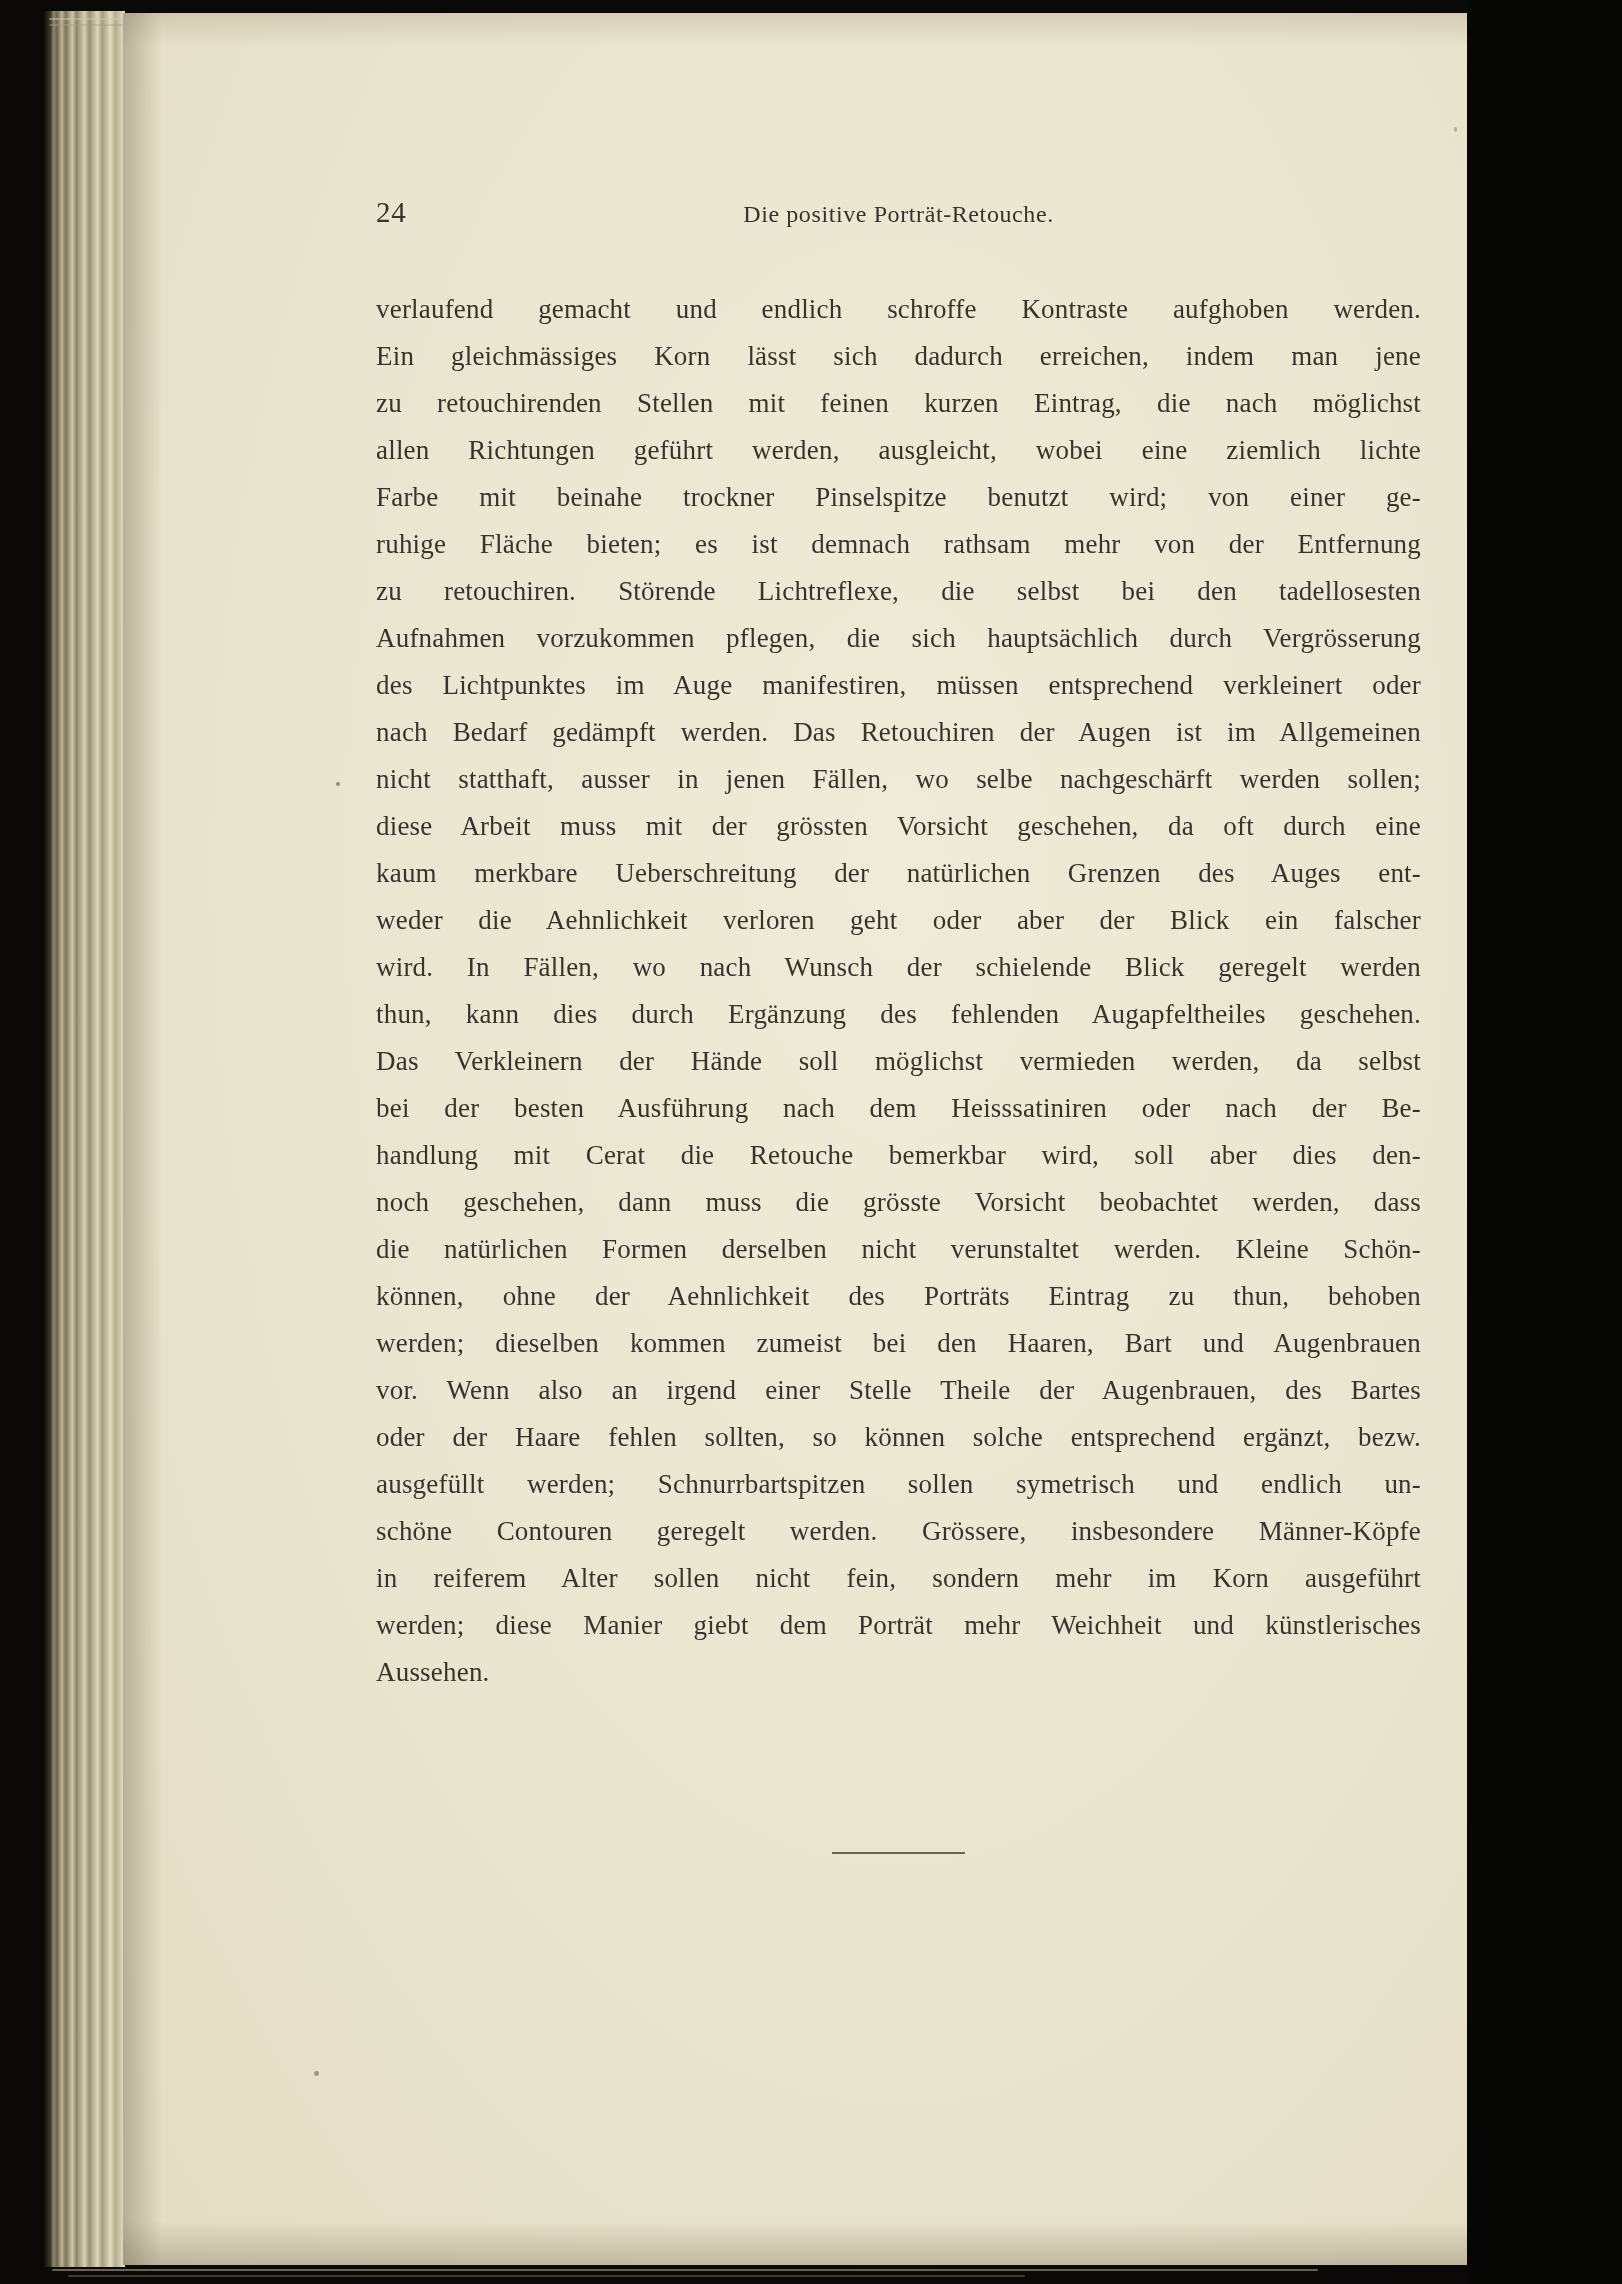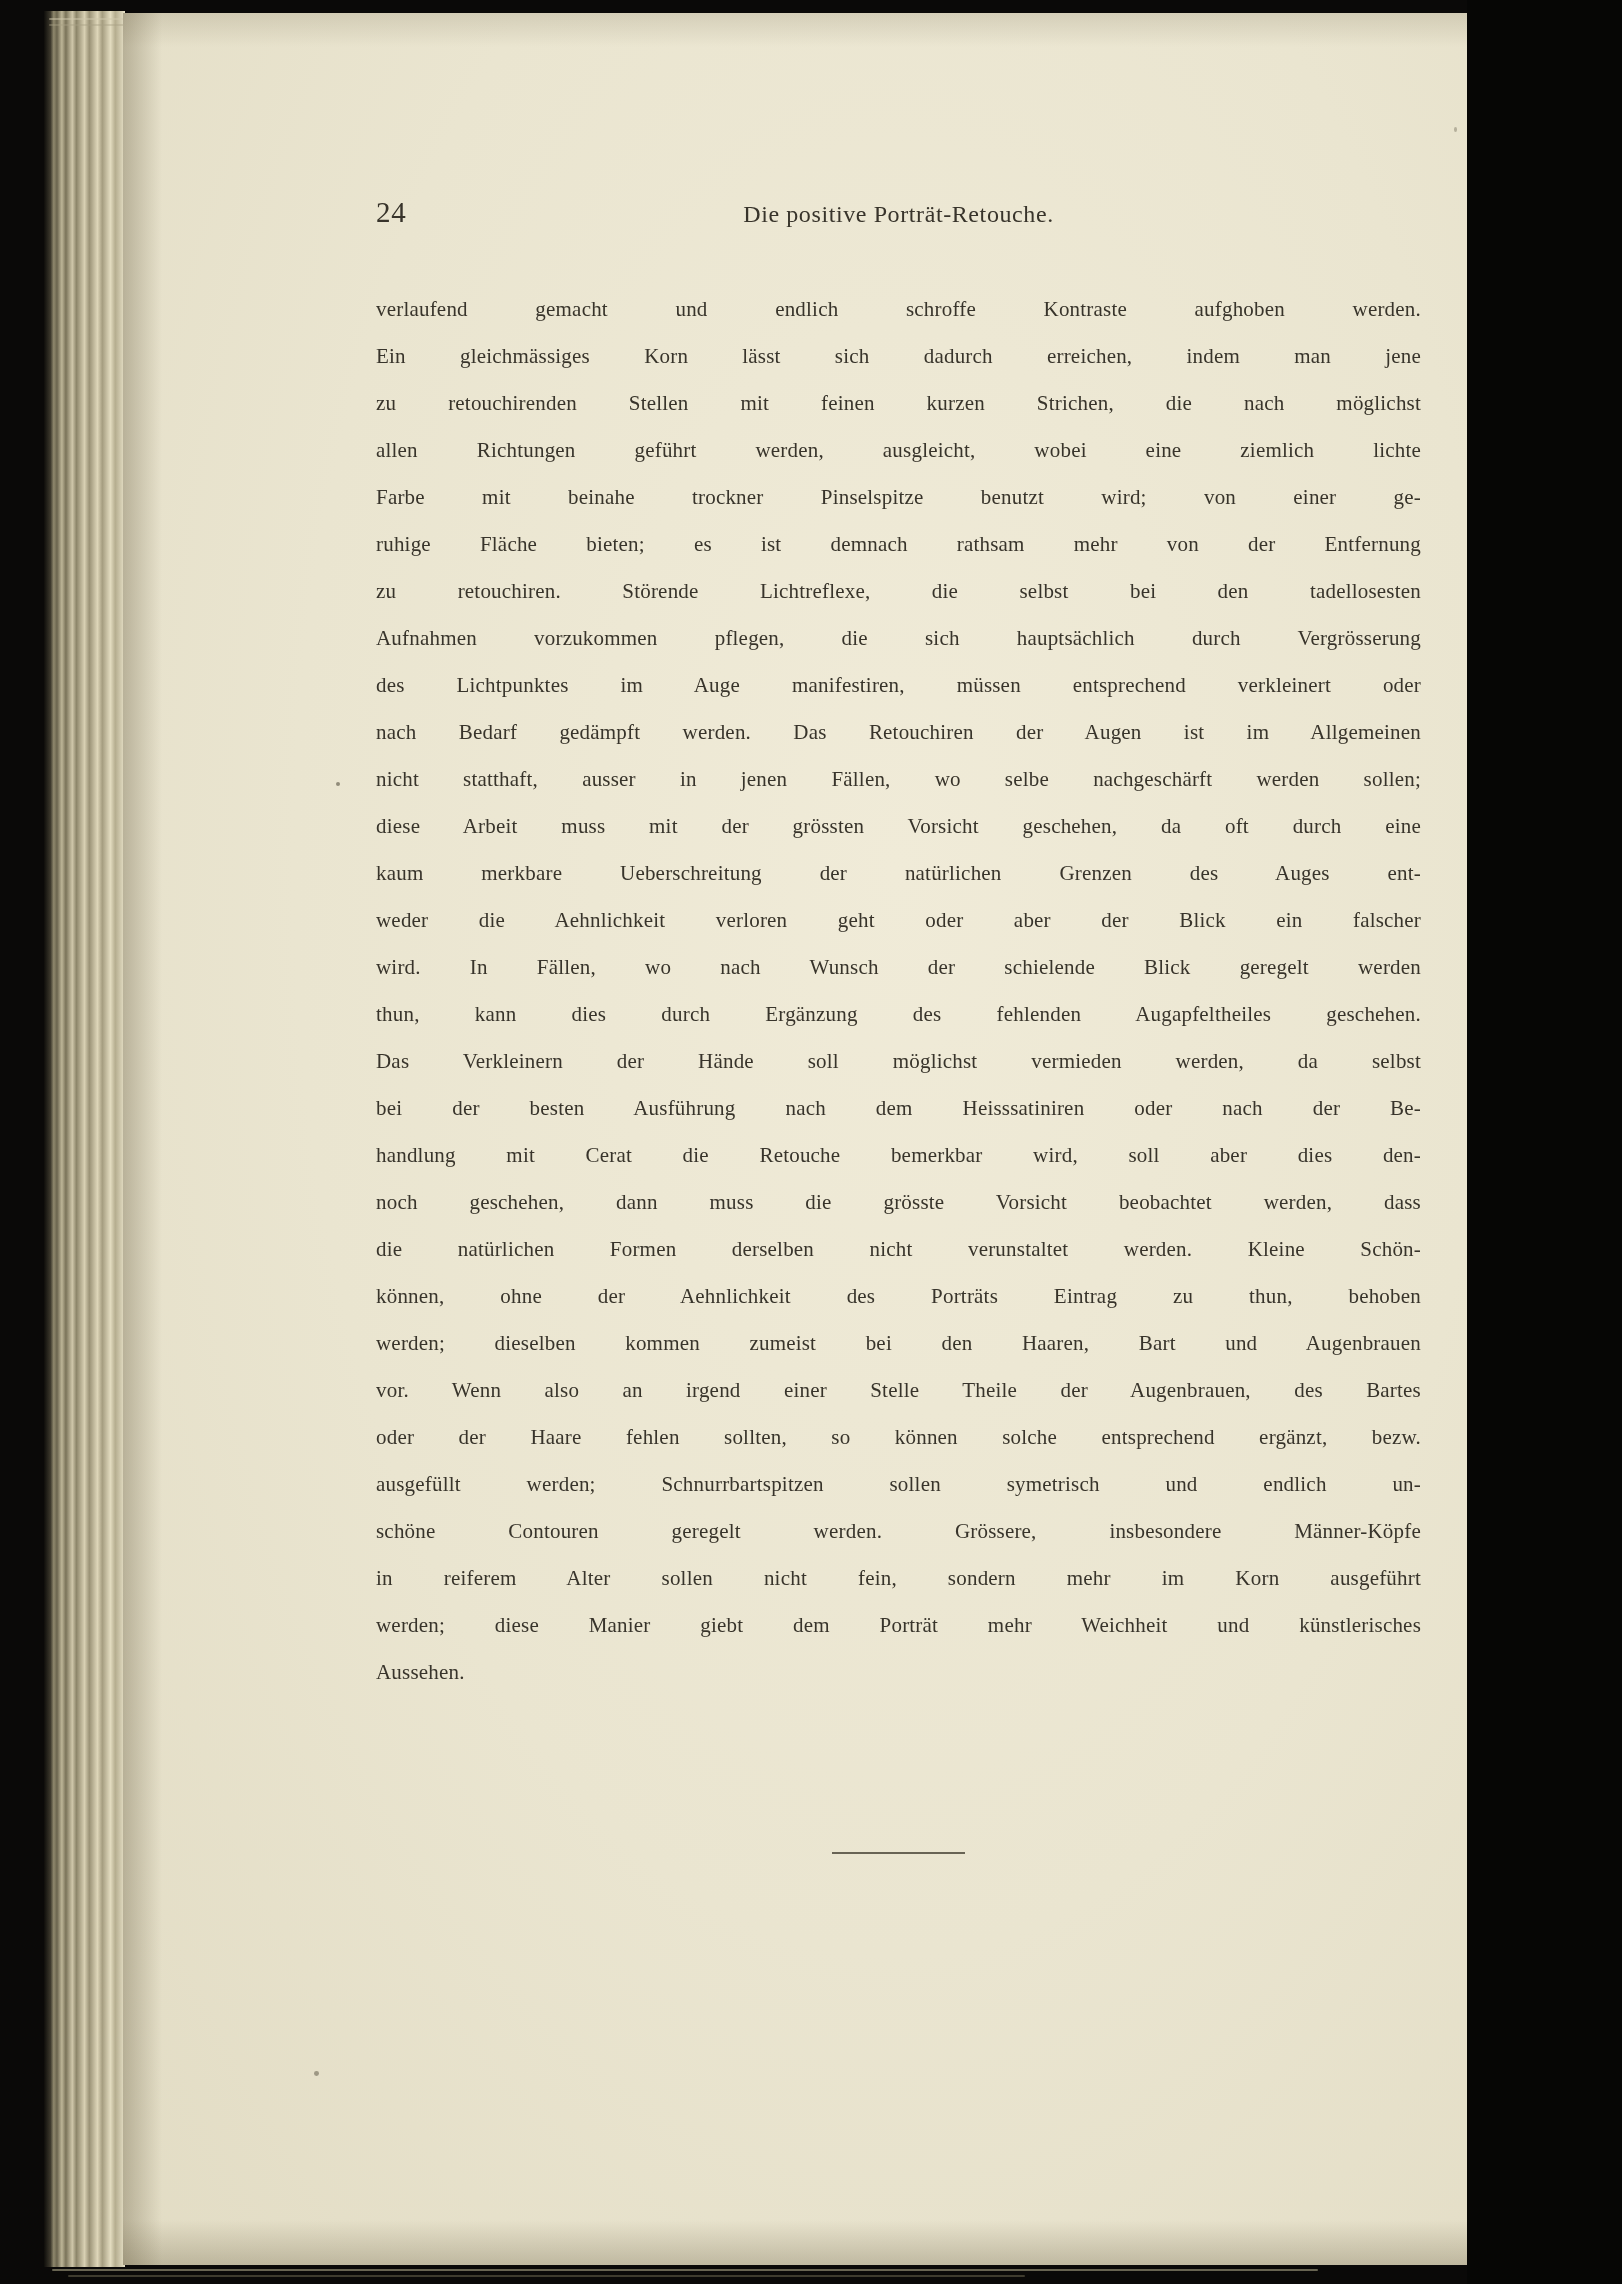--- a/index.html
+++ b/index.html
@@ -39,21 +39,21 @@
       linear-gradient(270deg, rgba(105,96,70,0.30) 0px, rgba(105,96,70,0) 28px),
       linear-gradient(0deg, rgba(110,100,72,0.32) 0px, rgba(110,100,72,0) 45px),
       linear-gradient(180deg, rgba(110,100,72,0.18) 0px, rgba(110,100,72,0) 34px),
       radial-gradient(ellipse at 52% 38%, #f0ebd8 0%, #eae5d0 55%, #e2dcc4 100%);
   }
   .header{position:absolute;left:253px;top:183px;width:1045px;height:45px;}
   .pagenum{position:absolute;left:0;top:0;font-size:29px;letter-spacing:0.8px;}
   .running-title{position:absolute;left:0;right:0;top:4.9px;text-align:center;font-size:24px;letter-spacing:0.6px;}
   .bodytext{position:absolute;left:253px;top:273px;width:1045px;}
   .line{
-    font-size:21px;
+    font-size:27px;
     line-height:47px;
     letter-spacing:0.2px;
     word-spacing:1.6px;
     text-align:justify;
     text-align-last:justify;
     white-space:normal;
   }
   .line.last{text-align-last:left;}
   .divider{position:absolute;left:709px;top:1839px;width:133px;height:1.6px;background:#514c3e;opacity:0.85;}
   
@@ -78,21 +78,21 @@
 
   <div class="page">
     <div class="header">
       <span class="pagenum">24</span>
       <span class="running-title">Die positive Porträt-Retouche.</span>
     </div>
 
     <div class="bodytext">
       <div class="line">verlaufend gemacht und endlich schroffe Kontraste aufghoben werden.</div>
       <div class="line">Ein gleichmässiges Korn lässt sich dadurch erreichen, indem man jene</div>
-      <div class="line">zu retouchirenden Stellen mit feinen kurzen Strichen, die nach möglichst</div>
+      <div class="line">zu retouchirenden Stellen mit feinen kurzen Eintrag, die nach möglichst</div>
       <div class="line">allen Richtungen geführt werden, ausgleicht, wobei eine ziemlich lichte</div>
       <div class="line">Farbe mit beinahe trockner Pinselspitze benutzt wird; von einer ge-</div>
       <div class="line">ruhige Fläche bieten; es ist demnach rathsam mehr von der Entfernung</div>
       <div class="line">zu retouchiren. Störende Lichtreflexe, die selbst bei den tadellosesten</div>
       <div class="line">Aufnahmen vorzukommen pflegen, die sich hauptsächlich durch Vergrösserung</div>
       <div class="line">des Lichtpunktes im Auge manifestiren, müssen entsprechend verkleinert oder</div>
       <div class="line">nach Bedarf gedämpft werden. Das Retouchiren der Augen ist im Allgemeinen</div>
       <div class="line">nicht statthaft, ausser in jenen Fällen, wo selbe nachgeschärft werden sollen;</div>
       <div class="line">diese Arbeit muss mit der grössten Vorsicht geschehen, da oft durch eine</div>
       <div class="line">kaum merkbare Ueberschreitung der natürlichen Grenzen des Auges ent-</div>

